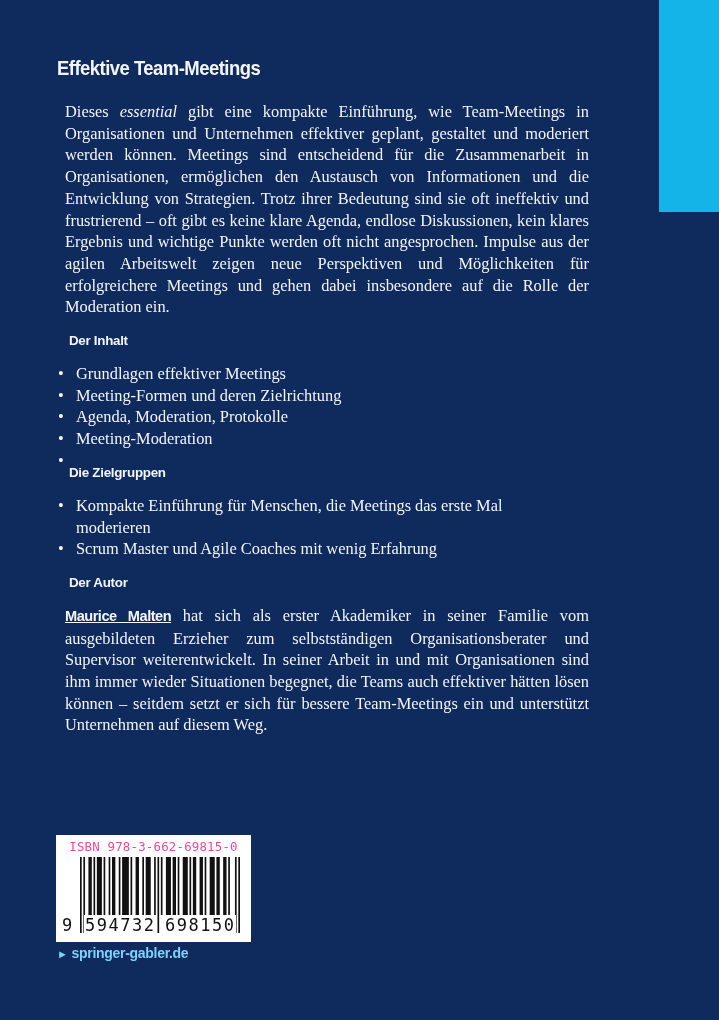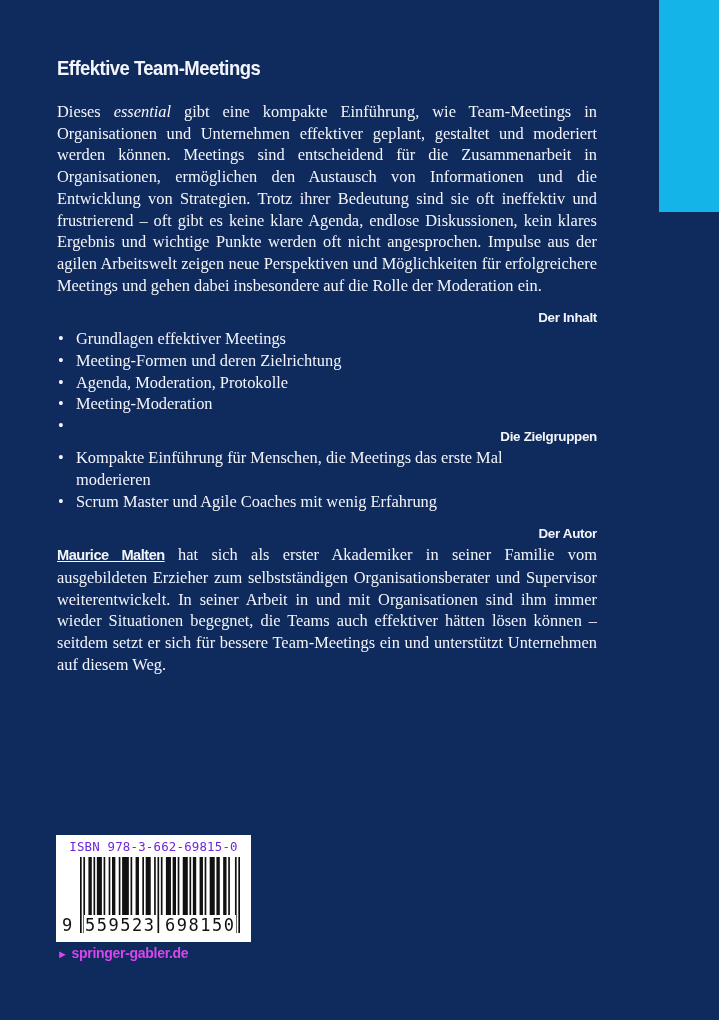--- a/index.html
+++ b/index.html
@@ -21,27 +21,26 @@
     font-weight: bold; font-size: 21px; letter-spacing: -0.6px;
     margin: 0 0 20px 0; line-height: 26px;
     transform: scaleX(0.88); transform-origin: left center;
     white-space: nowrap;
   }
   .serif {
     font-family: "Liberation Serif", serif;
     font-size: 16.4px; line-height: 21.7px;
     text-align: justify;
   }
-  .para { margin: 0; }
+  .para { margin: 8px; }
   .para em { font-style: italic; }
   .heading {
     font-family: "Liberation Sans", sans-serif; font-weight: bold;
-    font-size: 13.4px; line-height: 21px; margin: 0;
+    font-size: 13.4px; line-height: 21px; margin: 12px;
     letter-spacing: -0.3px;
-    text-align: right;
   }
   .section { margin-top: 11px; }
   .bullets { list-style: none; margin: 0; padding: 0; }
   .bullets li {
     position: relative; padding-left: 19px;
     font-family: "Liberation Serif", serif;
     font-size: 16.4px; line-height: 21.7px;
   }
   .bullets li .dot {
     position: absolute; left: 1px; top: 0;
@@ -49,37 +48,37 @@
   .author-name {
     font-family: "Liberation Sans", sans-serif; font-weight: bold;
     font-size: 14.6px; letter-spacing: -0.5px; text-decoration: underline;
   }
   .barcode-box {
     position: absolute; left: 56px; top: 835px; width: 195px; height: 107px;
     background: #ffffff;
   }
   .isbn-text {
     position: absolute; left: 0; top: 4px; width: 195px; text-align: center;
-    font-family: "DejaVu Sans Mono", monospace; font-size: 12.4px; color: #6d28d9;
+    font-family: "DejaVu Sans Mono", monospace; font-size: 12.4px; color: #ec4899;
     letter-spacing: 0.2px;
   }
   .bars {
     position: absolute; left: 24px; top: 22px; width: 160px; height: 76px;
   }
   .ean-digits {
     position: absolute; left: 6px; top: 80px; width: 185px;
     font-family: "DejaVu Sans Mono", monospace; font-size: 17px; color: #111;
   }
   .ean-first { position: absolute; left: 0; top: 0; }
   .ean-left { position: absolute; left: 22px; top: 0; background: #fff; padding: 0 1px; letter-spacing: 1.5px; }
   .ean-right { position: absolute; left: 102px; top: 0; background: #fff; padding: 0 1px; letter-spacing: 1.5px; text-align: center; }
   .publisher-link {
     position: absolute; left: 57px; top: 945px;
     font-family: "Liberation Sans", sans-serif; font-weight: bold;
-    font-size: 14px; color: #d946ef; text-decoration: none;
+    font-size: 14px; color: #7dd3fc; text-decoration: none;
     letter-spacing: -0.3px;
   }
   .publisher-link .arrow { font-size: 11px; margin-right: 4px; }
 </style>
 </head>
 <body>
 
 <div class="accent-bar"></div>
 
 <div class="content">
@@ -144,20 +143,20 @@
         <rect x="77" y="0" width="3" height="58"></rect>
       <rect x="81" y="0" width="2" height="58"></rect>
         <rect x="85" y="0" width="2" height="58"></rect>
       <rect x="88" y="0" width="1" height="58"></rect>
       <rect x="92" y="0" width="1" height="76"></rect>
         <rect x="94" y="0" width="1" height="76"></rect>
     </g>
   </svg>
   <div class="ean-digits">
     <span class="ean-first">9</span>
-    <span class="ean-left">559523</span>
+    <span class="ean-left">594732</span>
     <span class="ean-right">698150</span>
   </div>
 </div>
 
 <a class="publisher-link">
   <span class="arrow">►</span><span>springer-gabler.de</span>
 </a>
 
 </body></html>

